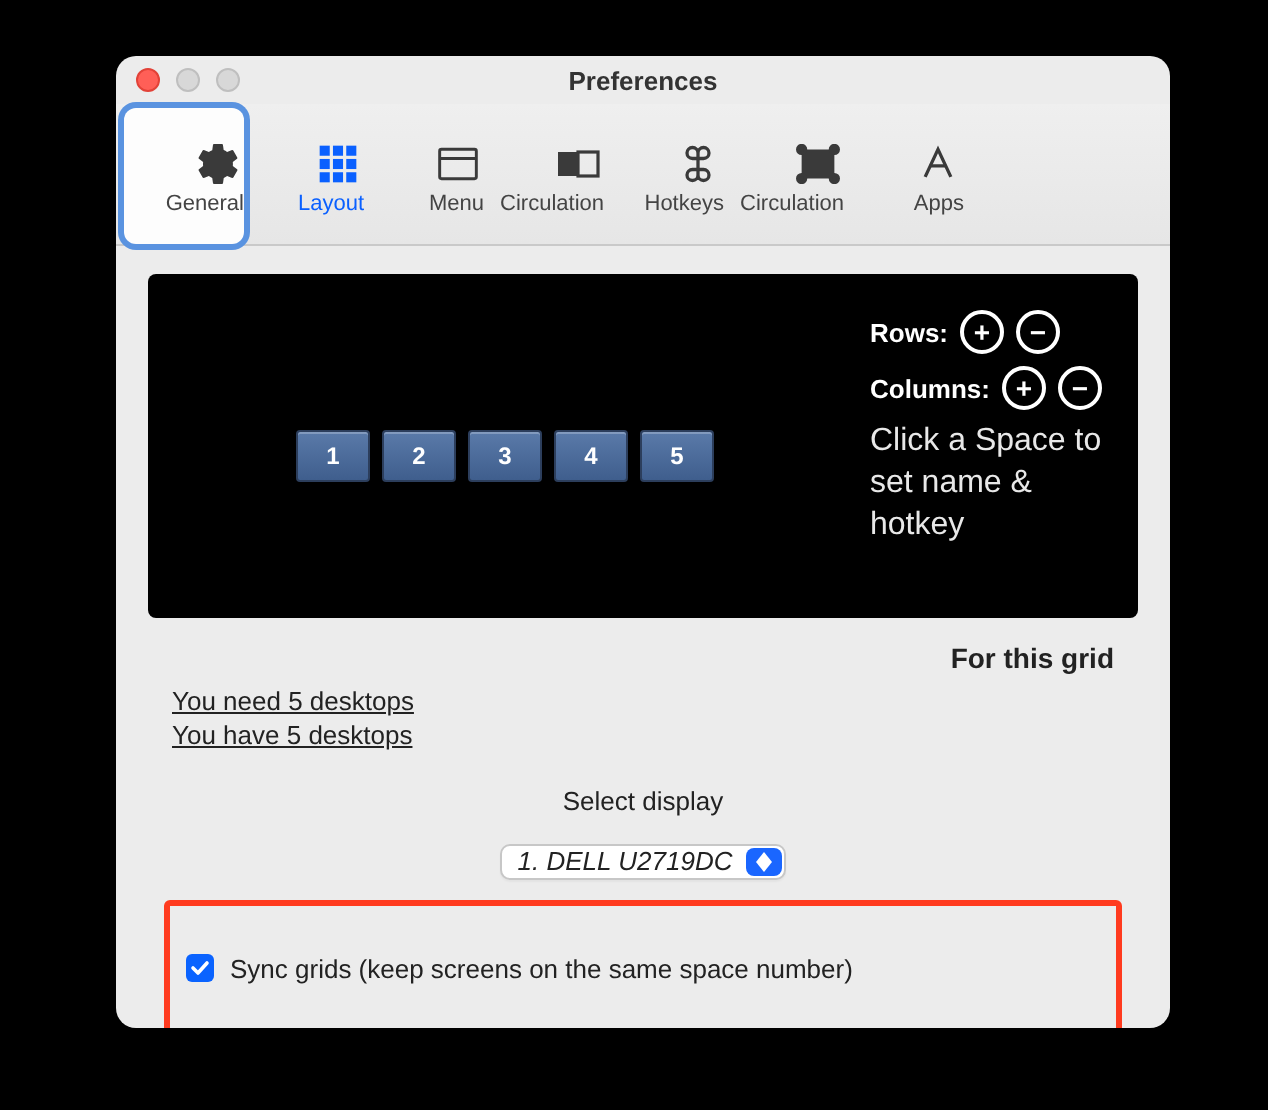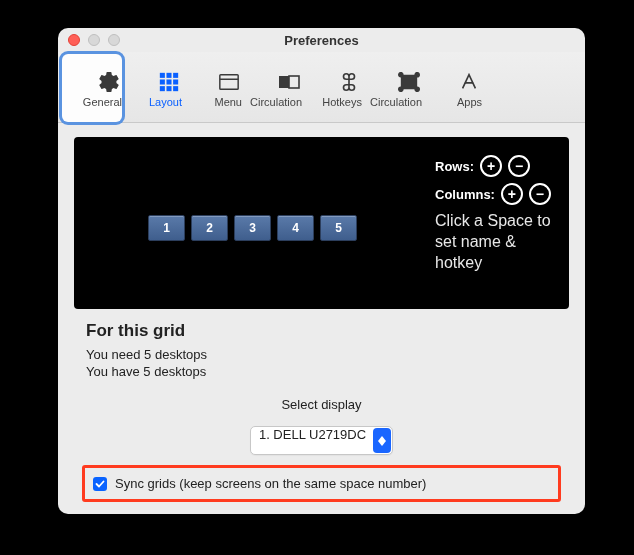--- a/index.html
+++ b/index.html
@@ -20,27 +20,27 @@
   .tbitem.layout .lbl{color:#0a60ff;}
   .content{padding:14px 16px;}
   .gridpanel{background:#000;border-radius:4px;height:172px;position:relative;color:#fff;}
   .spaces-row{position:absolute;left:74px;top:78px;display:flex;gap:6px;}
   .space{width:35px;height:24px;background:linear-gradient(#5a7aa9,#3f5e8d);border:1px solid #2c3e5c;box-shadow:inset 0 1px 0 rgba(255,255,255,.25);color:#fff;font-size:12px;font-weight:600;display:flex;align-items:center;justify-content:center;border-radius:2px;}
   .ctrls{position:absolute;right:14px;top:18px;font-size:13px;}
   .ctrl-row{display:flex;align-items:center;justify-content:flex-start;gap:6px;margin-bottom:6px;font-weight:600;}
   .circ{width:18px;height:18px;border:2px solid #fff;border-radius:50%;display:flex;align-items:center;justify-content:center;font-size:14px;line-height:1;font-weight:700;}
   .hint{font-size:16px;color:#e8e8e8;max-width:120px;margin-top:6px;line-height:1.3;}
   .section{padding:12px 12px 0 12px;}
-  .section h4{margin:0 0 6px 0;font-size:17px;font-weight:700;}
-  .section p{margin:2px 0;font-size:13px;}
+  .section h4{margin:0 0 6px 0;font-size:14px;font-weight:700;text-align:right;}
+  .section p{margin:2px 0;font-size:13px;text-decoration:underline;}
   .select-row{display:flex;align-items:center;gap:14px;margin-top:18px;padding:0 12px;flex-direction:column;}
-  .mac-select{flex:1;position:relative;height:22px;background:#fff;border:1px solid #c7c7c7;border-radius:5px;display:flex;align-items:flex-start;padding:0 26px 12px 8px;font-size:13px;box-shadow:0 1px 1px rgba(0,0,0,.04);}
+  .mac-select{flex:1;position:relative;height:22px;background:#fff;border:1px solid #c7c7c7;border-radius:5px;display:flex;align-items:flex-start;padding:0 26px 1px 8px;font-size:13px;box-shadow:0 1px 1px rgba(0,0,0,.04);font-style:italic;}
   .sel-arrows{position:absolute;right:1px;top:1px;bottom:1px;width:18px;background:#1a66ff;border-radius:4px;display:flex;flex-direction:column;align-items:center;justify-content:center;gap:0;}
   .sel-arrows svg{display:block;}
-  .highlight{margin:10px 8px 0 8px;border:3px solid #ff3b1f;border-radius:3px;padding:8px 8px;display:flex;align-items:center;gap:8px;}
+  .highlight{margin:10px 8px 0 8px;border:3px solid #ff3b1f;border-radius:3px;padding:24px 8px;display:flex;align-items:flex-start;gap:8px;}
   .checkbox{width:14px;height:14px;border-radius:3px;background:#0a63ff;display:flex;align-items:center;justify-content:center;}
   .checkbox svg{display:block;}
 </style>
 </head>
 <body>
 
 <div class="stage">
   <div class="window">
 
     <div class="titlebar">

